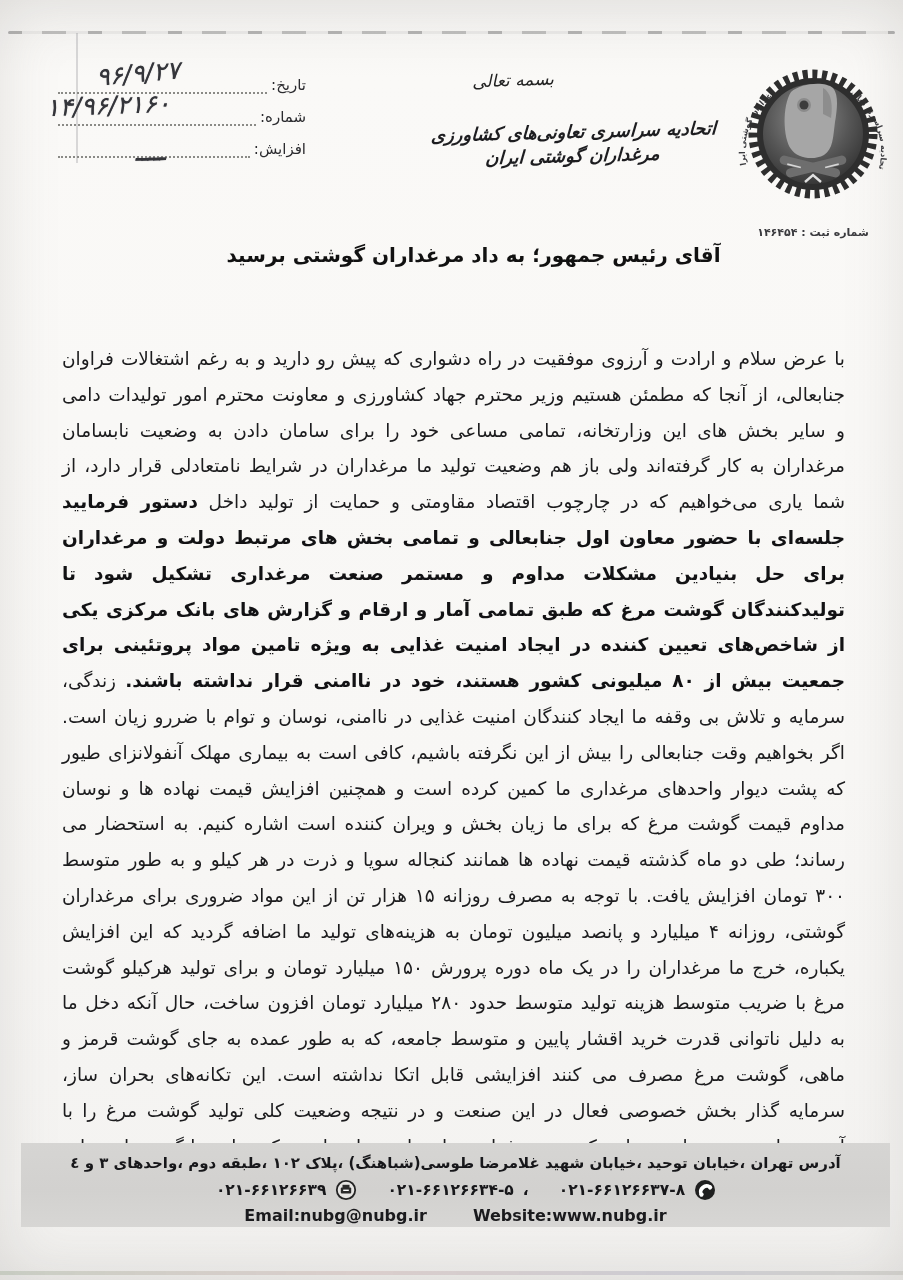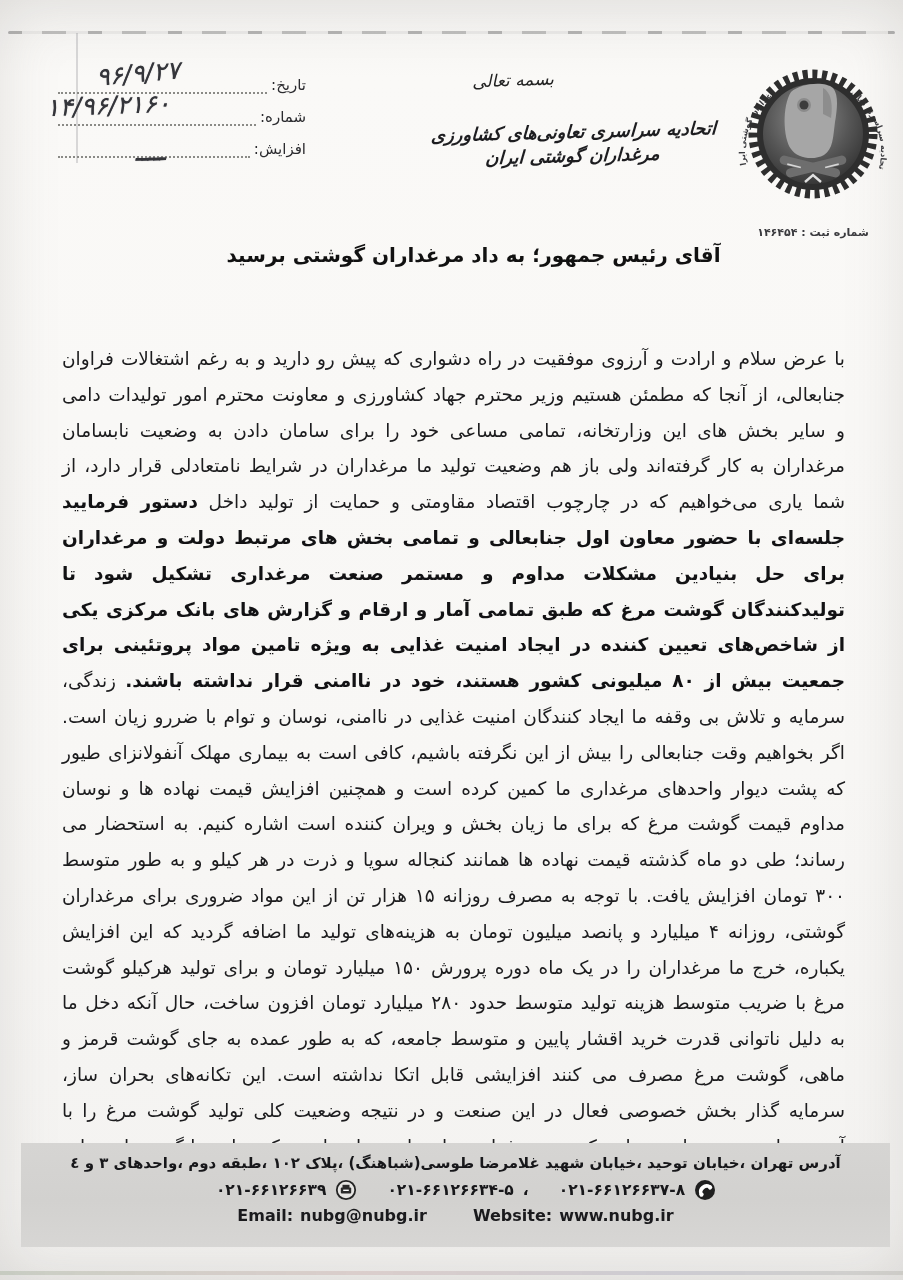--- a/index.html
+++ b/index.html
@@ -80,38 +80,38 @@
   
   .body-text{
     position:absolute; top:341px; right:58px; left:62px;
     direction:rtl; text-align:justify; text-align-last:right;
     font-size:18.5px; line-height:35.8px; color:#1c1c1e;
     word-spacing:1px;
   }
   .body-text .b{ font-weight:bold; color:#121214; }
   
   .footer-band{
-    position:absolute; top:1143px; left:21px; right:13px; height:104px;
+    position:absolute; top:1143px; left:21px; right:13px; height:84px;
     background:linear-gradient(180deg,#d6d5d3 0%, #d2d1cf 55%, #d7d6d4 100%);
     text-align:center; direction:rtl;
   }
   .footer-address{
     margin-top:11px; font-size:15px; font-weight:bold; color:#17171a;
   }
   .footer-phones{
     margin-top:7px; display:flex; direction:rtl; justify-content:center; align-items:center;
     gap:9px; font-size:15.5px; font-weight:bold; color:#17171a;
   }
   .num{ direction:ltr; unicode-bidi:bidi-override;margin-left:21px; }
   .badge{ width:22px; height:22px; display:inline-block; vertical-align:middle; }
   .footer-web{
     margin-top:5px; direction:ltr; font-size:16px; font-weight:bold; color:#1a1a1d;
     display:flex; justify-content:center; gap:46px;
   }
-  .footer-web .pair{ display:flex; gap:7px; }
+  .footer-web .pair{ display:flex; }
 </style>
 </head>
 <body>
 
 <div class="page">
 
   <div class="scan-line-top"></div>
   <div class="scan-line-vert"></div>
   <div class="scan-stripe-bottom"></div>
 

